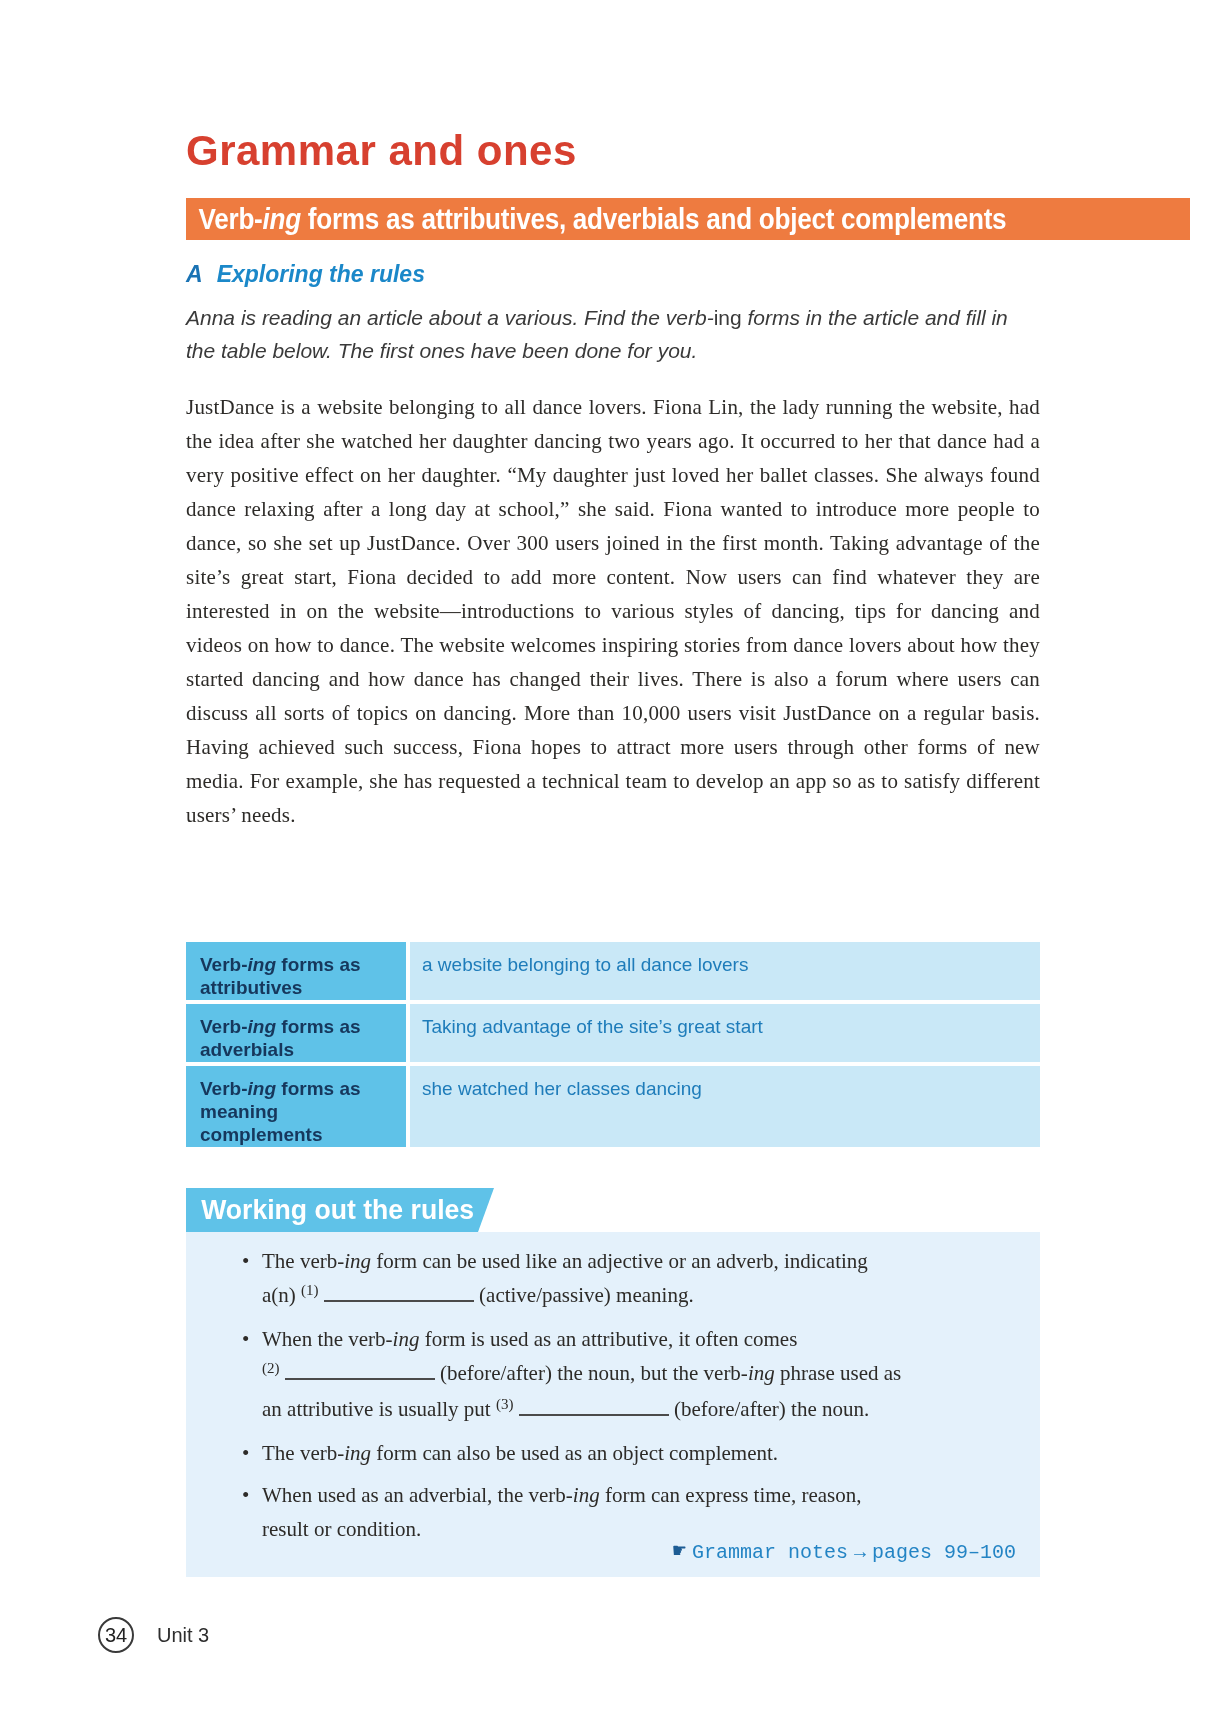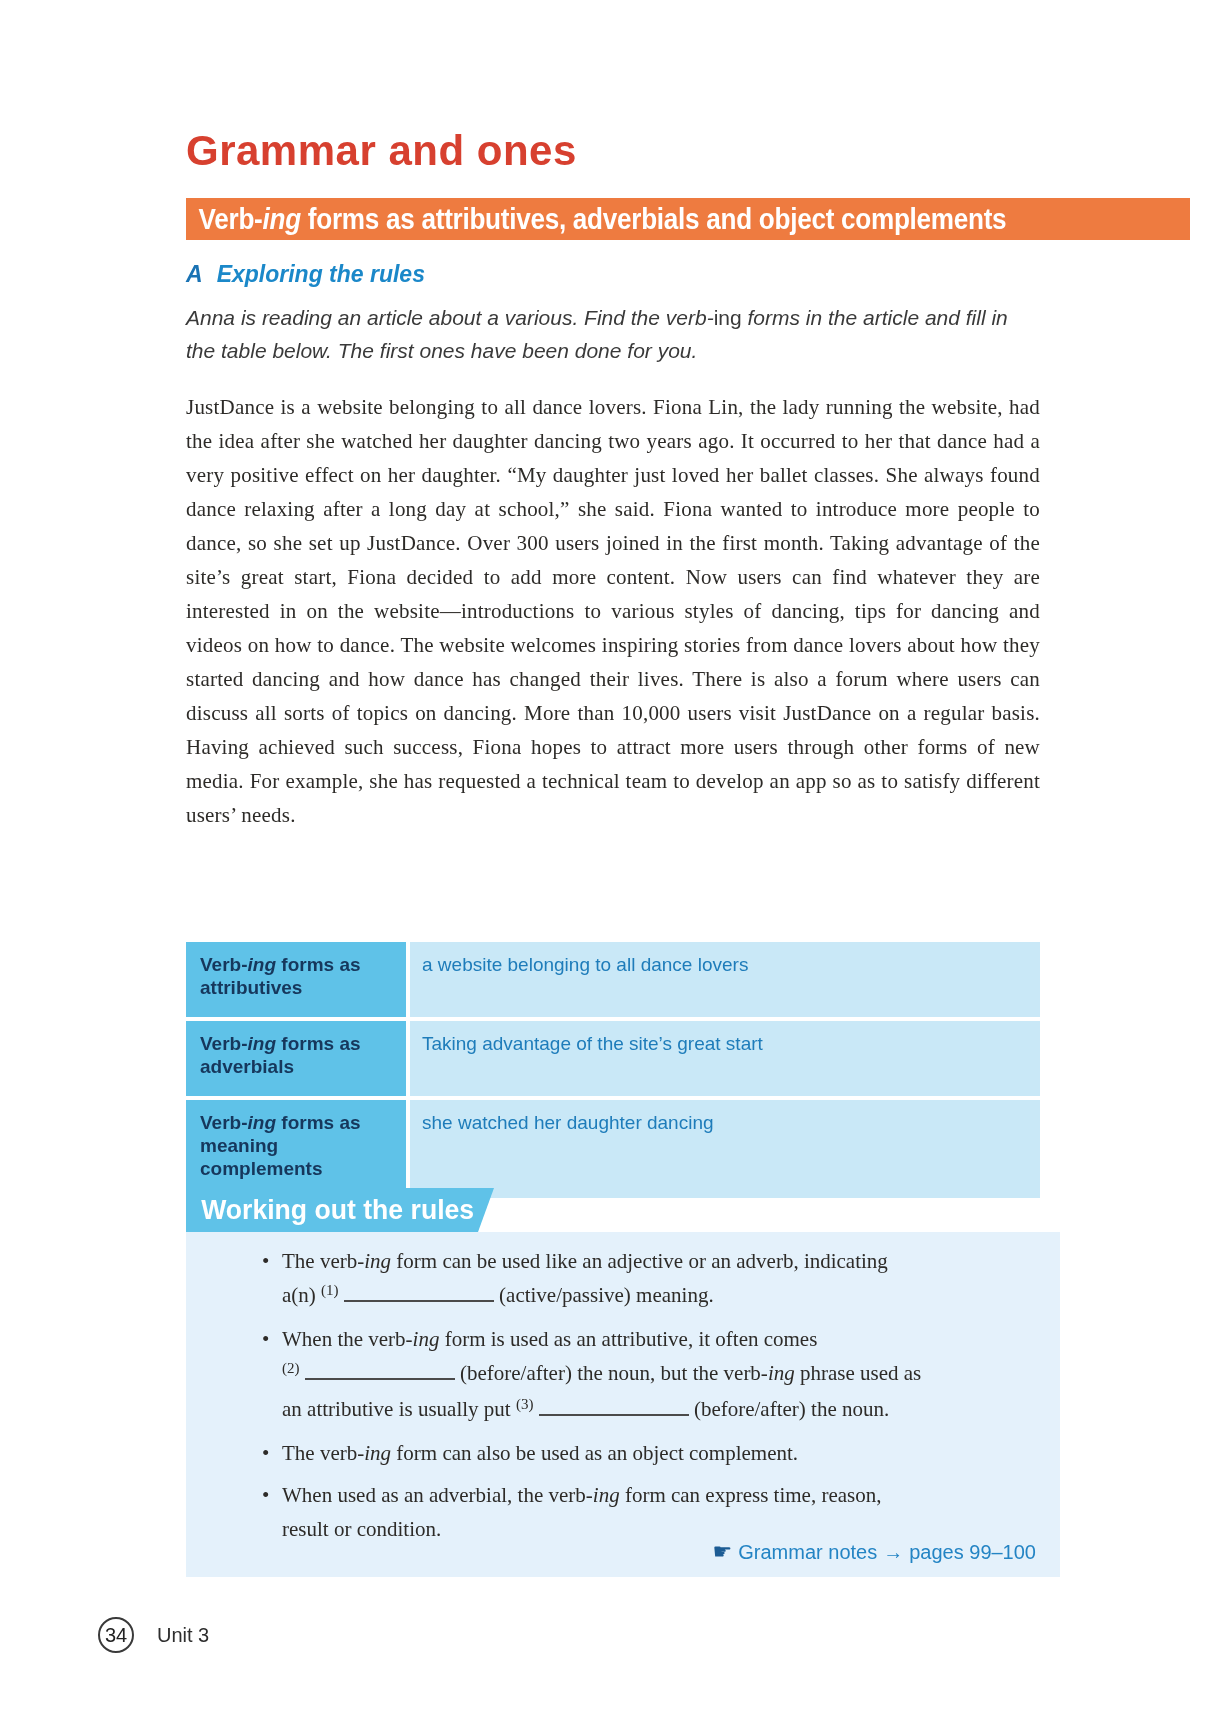--- a/index.html
+++ b/index.html
@@ -30,39 +30,39 @@
 
   
   .article{position:absolute;left:186px;top:390px;width:854px;
            font-family:"Liberation Serif",serif;font-size:21px;line-height:34px;
            color:#2d2b28;text-align:justify;letter-spacing:0.01em;}
 
   
   .grammar-table{position:absolute;left:186px;top:942px;width:854px;
                  display:grid;grid-template-columns:220px 1fr;grid-auto-rows:auto;gap:4px;}
   .term-cell{background:#5fc2e8;color:#16375c;font-size:19px;font-weight:700;
-             line-height:23px;padding:11px 14px 18px 14px;min-height:37px;}
+             line-height:23px;padding:11px 14px 1px 14px;min-height:37px;}
   .example-cell{background:#c9e8f7;color:#1e7cba;font-size:19px;line-height:23px;
                 padding:11px 21px 10px 12px;}
 
   
-  .workbox{position:absolute;left:186px;top:1232px;width:854px;height:345px;background:#e4f1fb;padding-left:20px;}
+  .workbox{position:absolute;left:186px;top:1232px;width:854px;height:345px;background:#e4f1fb;}
   .workbox-banner{position:absolute;left:186px;top:1188px;width:308px;height:44px;background:#5fc2e8;
                   clip-path:polygon(0 0,100% 0,calc(100% - 16px) 100%,0 100%);color:#ffffff;overflow:hidden;}
   .workbox-banner-inner{display:inline-block;transform:scaleX(0.95);transform-origin:0 50%;
                   white-space:nowrap;font-size:28px;font-weight:700;line-height:44px;padding-left:16px;}
   .bullet-list{margin:0;padding:12px 128px 0 56px;list-style:none;}
   .bullet-item{position:relative;padding-left:20px;margin-bottom:8px;
                font-family:"Liberation Serif",serif;font-size:21px;line-height:34px;color:#2d2b28;}
   .bullet-item::before{content:"\2022";position:absolute;left:0;top:0;color:#2d2b28;}
   .seg-sup{font-size:15px;position:relative;top:-7px;}
   .blank{display:inline-block;width:150px;height:0.9em;border-bottom:2px solid #4a4a4a;}
 
   .grammar-note{position:absolute;right:24px;bottom:12px;font-size:20px;color:#2384c4;
-                font-family:Liberation Sans, sans-serif;}
+                font-family:Liberation Mono, monospace;}
   .hand-icon{color:#1c5c94;font-size:22px;font-style:normal;margin-right:6px;}
   .note-arrow{margin:0 6px;}
 
   
   .page-badge{position:absolute;left:98px;top:1617px;width:36px;height:36px;border:2px solid #3a3a3a;
               border-radius:50%;box-sizing:border-box;text-align:center;line-height:32px;
               font-size:20px;color:#222222;}
   .unit-label{position:absolute;left:157px;top:1624px;font-size:20px;color:#2e2e2e;}
 </style>
 </head>
@@ -85,21 +85,21 @@
   <div class="article">JustDance is a website belonging to all dance lovers. Fiona Lin, the lady running the website, had the idea after she watched her daughter dancing two years ago. It occurred to her that dance had a very positive effect on her daughter. “My daughter just loved her ballet classes. She always found dance relaxing after a long day at school,” she said. Fiona wanted to introduce more people to dance, so she set up JustDance. Over 300 users joined in the first month. Taking advantage of the site’s great start, Fiona decided to add more content. Now users can find whatever they are interested in on the website—introductions to various styles of dancing, tips for dancing and videos on how to dance. The website welcomes inspiring stories from dance lovers about how they started dancing and how dance has changed their lives. There is also a forum where users can discuss all sorts of topics on dancing. More than 10,000 users visit JustDance on a regular basis. Having achieved such success, Fiona hopes to attract more users through other forms of new media. For example, she has requested a technical team to develop an app so as to satisfy different users’ needs.</div>
 
   <div class="grammar-table">
     <div class="term-cell row1"><span>Verb-</span><span class="seg-i">ing</span><span> forms as attributives</span></div>
     <div class="example-cell row1">a website belonging to all dance lovers</div>
 
     <div class="term-cell row2"><span>Verb-</span><span class="seg-i">ing</span><span> forms as adverbials</span></div>
     <div class="example-cell row2">Taking advantage of the site’s great start</div>
 
     <div class="term-cell row3"><span>Verb-</span><span class="seg-i">ing</span><span> forms as meaning complements</span></div>
-    <div class="example-cell row3">she watched her daughter dancing</div>
+    <div class="example-cell row3">she watched her classes dancing</div>
   </div>
 
   <div class="workbox-banner">
     <span class="workbox-banner-inner">Working out the rules</span>
   </div>
 
   <div class="workbox">
     <ul class="bullet-list">
       <li class="bullet-item"><span>The verb-</span><span class="seg-i">ing</span><span> form can be used like an adjective or an adverb, indicating</span><br><span>a(n) </span><span class="seg-sup">(1)</span><span> </span><span class="blank"></span><span> (active/passive) meaning.</span></li>
       <li class="bullet-item"><span>When the verb-</span><span class="seg-i">ing</span><span> form is used as an attributive, it often comes</span><br><span class="seg-sup">(2)</span><span> </span><span class="blank"></span><span> (before/after) the noun, but the verb-</span><span class="seg-i">ing</span><span> phrase used as</span><br><span>an attributive is usually put </span><span class="seg-sup">(3)</span><span> </span><span class="blank"></span><span> (before/after) the noun.</span></li>

